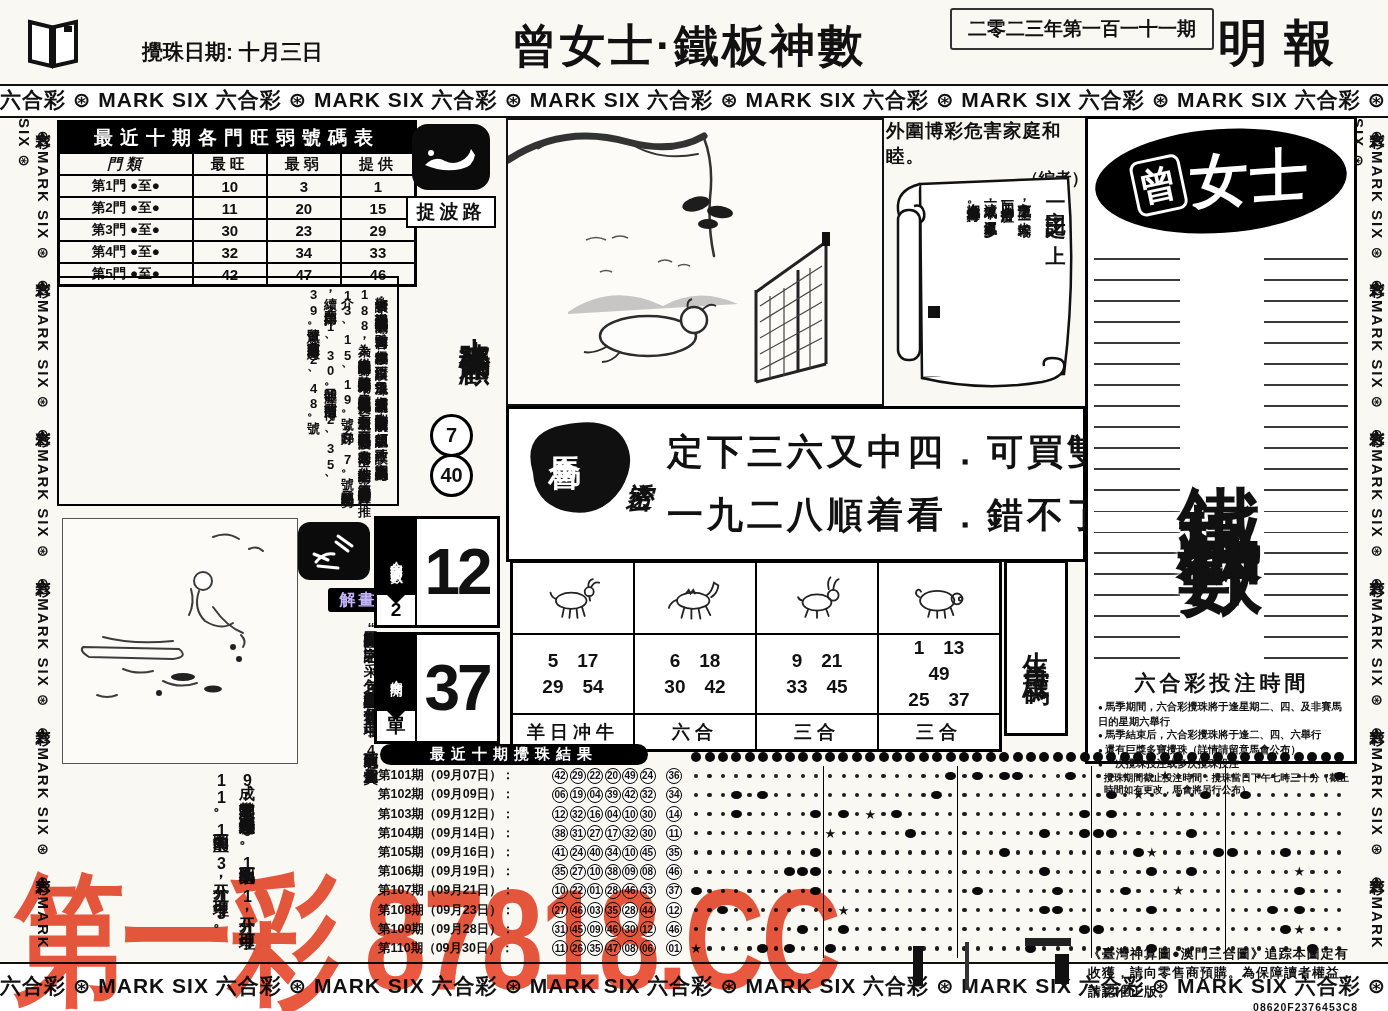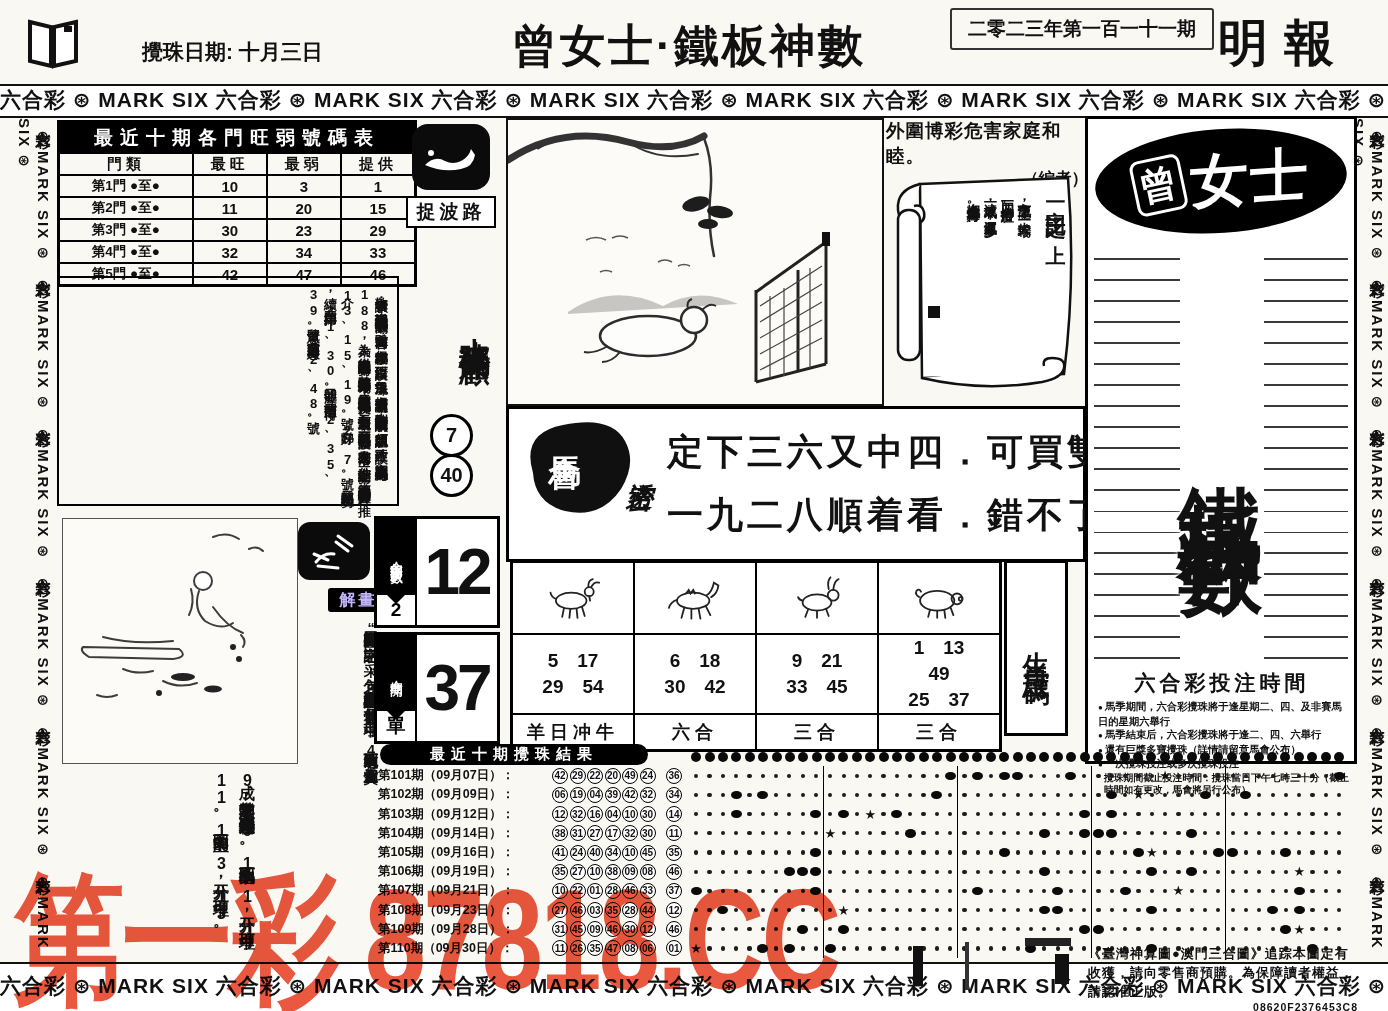--- a/index.html
+++ b/index.html
@@ -115,21 +115,21 @@
   <div class="abs main-title" style="left:512px;top:16px;">曾女士·鐵板神數</div>
   <div class="abs issue-box" style="left:950px;top:8px;">二零二三年第一百一十一期</div>
   <div class="abs paper-name" style="left:1218px;top:10px;">明報</div>
 
   <table class="hc abs" style="left:57px;top:120px;">
     <thead>
       <tr>
           <td class="ttl" colspan="4">最近十期各門旺弱號碼表</td>
         </tr>
       <tr id="hc-head">
-          <th style="width: 128px;">門類</th>
+          <th style="width: 128px; font-style: italic;">門類</th>
           <th style="width: 70px;">最旺</th>
           <th style="width: 70px;">最弱</th>
           <th style="width: 70px;">提供</th>
         </tr>
     </thead>
     <tbody id="hc-body">
         <tr>
           <td class="door">第1門 ●至●</td>
           <td>10</td>
           <td>3</td>

